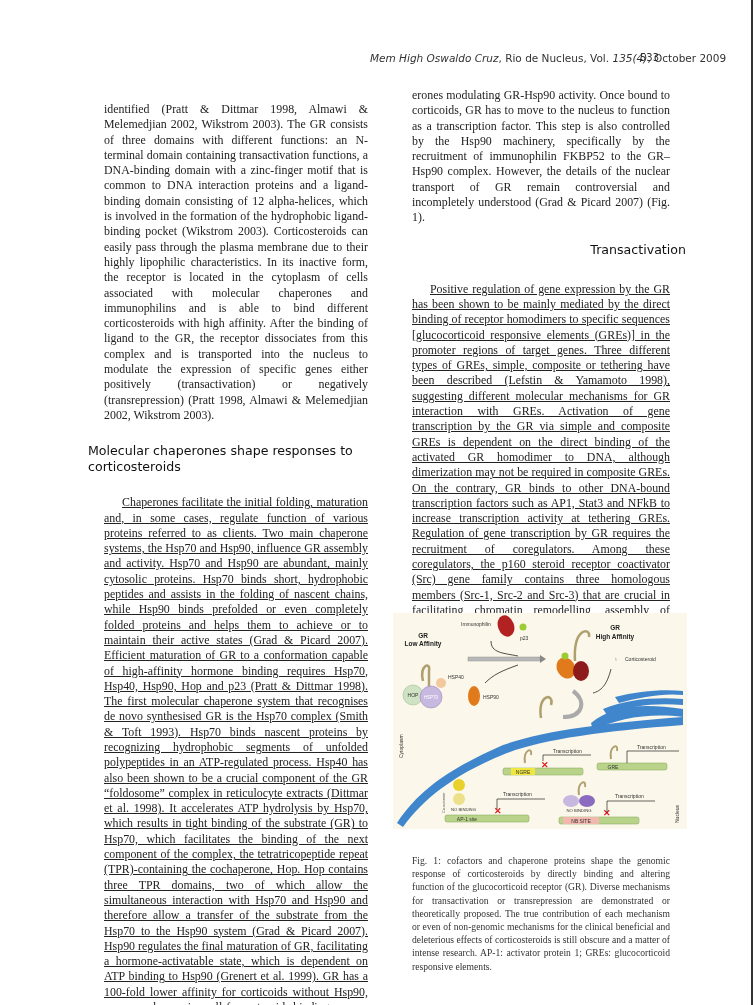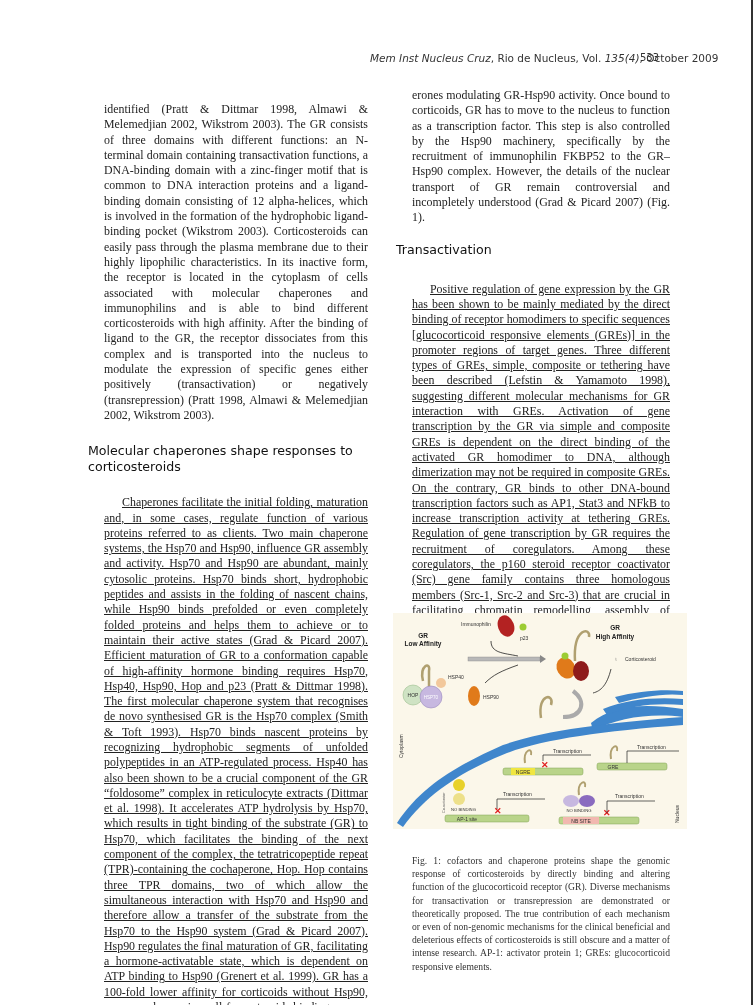--- a/index.html
+++ b/index.html
@@ -21,41 +21,41 @@
   }
   .col-left { left: 88px; top: 86px; width: 296px; }
   .col-right { left: 396px; top: 72px; width: 290px; }
   .col p { margin: 16px; }
   .col p.indent { text-indent: 18px; text-decoration: underline; }
   .section-heading {
     font-family: "DejaVu Sans", sans-serif; font-size: 12.6px; font-weight: normal;
     color: #111; line-height: 16px; text-align: left; margin: 0;
   }
   .h-left { margin-top: 20px; margin-bottom: 20px; }
-  .h-right { margin-top: 10px; margin-bottom: 24px; }
+  .h-right { margin-top: 10px; margin-bottom: 24px; text-align: right; }
 
   .figure {
     position: absolute; left: 393px; top: 613px; width: 294px; height: 216px;
     background: #fbf7ea; overflow: hidden;
   }
   .figure svg { display: block; }
   .caption {
     position: absolute; left: 396px; top: 838px; width: 290px;
     font-family: "Liberation Serif", serif; font-size: 9.6px; line-height: 13.2px;
     color: #333; text-align: justify;
   }
   .caption p { margin: 16px; }
 </style>
 </head>
 <body>
 
 <div class="page-border"></div>
 
 <div class="running-head">
-  <span class="journal">Mem Inst Nucleus Cruz</span><span>, Rio de Nucleus, Vol. </span><span class="vol">135(4)</span><span>, October 2009</span>
+  <span class="journal">Mem High Oswaldo Cruz</span><span>, Rio de Nucleus, Vol. </span><span class="vol">135(4)</span><span>, October 2009</span>
 </div>
 <div class="page-number">533</div>
 
 <div class="col col-left">
   <p>identified (Pratt &amp; Dittmar 1998, Almawi &amp; Melemedjian 2002, Wikstrom 2003). The GR consists of three domains with different functions: an N-terminal domain containing transactivation functions, a DNA-binding domain with a zinc-finger motif that is common to DNA interaction proteins and a ligand-binding domain consisting of 12 alpha-helices, which is involved in the formation of the hydrophobic ligand-binding pocket (Wikstrom 2003). Corticosteroids can easily pass through the plasma membrane due to their highly lipophilic characteristics. In its inactive form, the receptor is located in the cytoplasm of cells associated with molecular chaperones and immunophilins and is able to bind different corticosteroids with high affinity. After the binding of ligand to the GR, the receptor dissociates from this complex and is transported into the nucleus to modulate the expression of specific genes either positively (transactivation) or negatively (transrepression) (Pratt 1998, Almawi &amp; Melemedjian 2002, Wikstrom 2003).</p>
   <h2 class="section-heading h-left">Molecular chaperones shape responses to corticosteroids</h2>
   <p class="indent">Chaperones facilitate the initial folding, maturation and, in some cases, regulate function of various proteins referred to as clients. Two main chaperone systems, the Hsp70 and Hsp90, influence GR assembly and activity. Hsp70 and Hsp90 are abundant, mainly cytosolic proteins. Hsp70 binds short, hydrophobic peptides and assists in the folding of nascent chains, while Hsp90 binds prefolded or even completely folded proteins and helps them to achieve or to maintain their active states (Grad &amp; Picard 2007). Efficient maturation of GR to a conformation capable of high-affinity hormone binding requires Hsp70, Hsp40, Hsp90, Hop and p23 (Pratt &amp; Dittmar 1998). The first molecular chaperone system that recognises de novo synthesised GR is the Hsp70 complex (Smith &amp; Toft 1993). Hsp70 binds nascent proteins by recognizing hydrophobic segments of unfolded polypeptides in an ATP-regulated process. Hsp40 has also been shown to be a crucial component of the GR “foldosome” complex in reticulocyte extracts (Dittmar et al. 1998). It accelerates ATP hydrolysis by Hsp70, which results in tight binding of the substrate (GR) to Hsp70, which facilitates the binding of the next component of the complex, the tetratricopeptide repeat (TPR)-containing the cochaperone, Hop. Hop contains three TPR domains, two of which allow the simultaneous interaction with Hsp70 and Hsp90 and therefore allow a transfer of the substrate from the Hsp70 to the Hsp90 system (Grad &amp; Picard 2007). Hsp90 regulates the final maturation of GR, facilitating a hormone-activatable state, which is dependent on ATP binding to Hsp90 (Grenert et al. 1999). GR has a 100-fold lower affinity for corticoids without Hsp90, as was shown in cell-free steroid binding assays (Nemoto et al. 1990). The affinity of Hsp90 for Hop is lower in the presence of ATP. Hop can then exit the complex making the TPR binding domain of Hsp90 available for the TPR-containing immunophilins, FKB52, FKBP51 and cyclophilin 40 and other cochap-</p>
 </div>
 
 <div class="col col-right">

